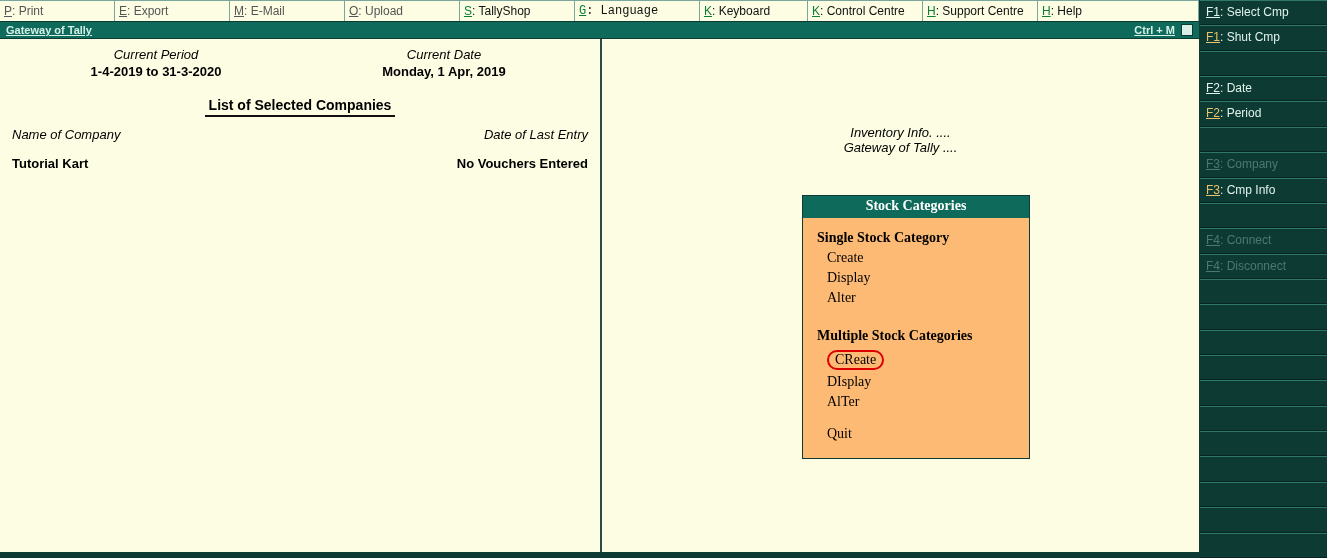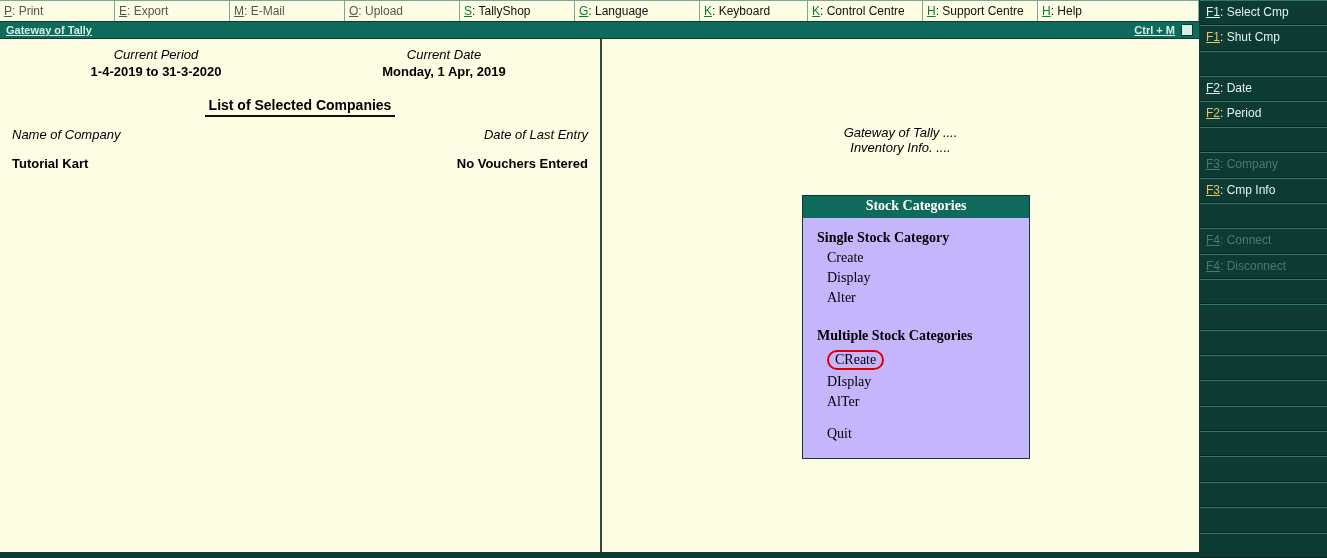--- a/index.html
+++ b/index.html
@@ -4,21 +4,21 @@
 <style>
 * { margin:0; padding:0; box-sizing:border-box; }
 body { font-family: Arial, sans-serif; font-size:12px; background:#0e3a34; width:1327px; height:558px; overflow:hidden; }
 
 .app { display:flex; width:1327px; height:558px; }
 .main-area { flex:1; display:flex; flex-direction:column; }
 .topbar { display:flex; height:22px; background:#fdfde3; border-top:1px solid #7aa79d; border-bottom:1px solid #0e3a34; }
 .topbar .tbtn { flex:0 0 auto; padding:3px 8px 0 4px; border-right:1px solid #7aa79d; color:#555; font-size:12px; white-space:nowrap; }
 .topbar .tbtn.wide { width:108px; }
 .topbar .tbtn.w2 { width:115px; }
-.topbar .tbtn.w3 { width:125px; }
+.topbar .tbtn.w3 { width:125px;font-family:Liberation Mono, monospace; }
 .topbar .tbtn .hot { text-decoration:underline; }
 .topbar .tbtn.on .hot { color:#0a7d3b; }
 .topbar .tbtn.on { color:#111; }
 
 .titlestrip { height:16px; background:#0e6b5b; color:#d6f0e8; font-size:11px; font-weight:bold; padding:1px 6px; display:flex; justify-content:space-between; align-items:center;text-decoration:underline; }
 .titlestrip .tright { display:flex; align-items:center; gap:6px; }
 .titlestrip .tsq { width:12px; height:12px; background:#d9efe6; border:1px solid #0e3a34; display:inline-block; }
 
 .workspace { flex:1; position:relative; background:#fdfde3; border-top:1px solid #0e3a34; }
 .vrule { position:absolute; top:0; bottom:0; left:600px; width:2px; background:#2f4a44; }
@@ -31,21 +31,21 @@
 .lsc { margin-top:18px; text-align:center; font-weight:bold; font-size:14px; }
 .lsc span { border-bottom:2px solid #111; padding:0 4px 2px; }
 .lbls2 { margin-top:14px; display:flex; justify-content:space-between; font-style:italic; font-size:13px;align-items:center; }
 .lbls3 { margin-top:14px; display:flex; justify-content:space-between; font-size:13px; }
 .lbls3 .company { font-weight:bold; }
 .lbls3 .nov { font-weight:bold; }
 
 .rightpane { position:absolute; left:602px; top:0; right:0; bottom:0; }
 .crumb { margin-top:86px; text-align:center; font-style:italic; font-size:13px; }
 
-.menu { position:absolute; left:200px; top:156px; width:228px; background:#c4b5fd; border:1px solid #0e3a34; }
+.menu { position:absolute; left:200px; top:156px; width:228px; background:#fdba74; border:1px solid #0e3a34; }
 .menu .mtitle { background:#0e6b5b; color:#fff; text-align:center; font-weight:bold; font-size:14px; padding:2px 0 4px; font-family:'Times New Roman',serif; }
 .menu .mbody { padding:12px 14px 16px; font-family:'Times New Roman',serif; font-size:14px; }
 .menu .mhead { font-weight:bold; margin-top:10px; }
 .menu .mhead:first-child { margin-top:0; }
 .menu .mitem { margin-top:4px; margin-left:10px; cursor:pointer; }
 .menu .mitem.hl { display:inline-block; border:2px solid #d00; border-radius:10px; padding:0 6px; margin-top:6px; }
 .menu .sep { height:12px; }
 
 .sidebar { width:128px; background:#0e3a34; border-left:1px solid #0e3a34; display:flex; flex-direction:column; }
 .sbtn { height:26px; border-top:1px solid #2f7768; border-bottom:1px solid #072621; color:#dff3ec; font-size:12px; padding:4px 6px 0; white-space:nowrap; cursor:pointer; }
@@ -101,22 +101,22 @@
           <span>Date of Last Entry</span>
         </div>
         <div class="lbls3">
           <span class="company">Tutorial Kart</span>
           <span class="nov">No Vouchers Entered</span>
         </div>
       </div>
 
       <div class="rightpane">
         <div class="crumb">
+          <div>Inventory Info. ....</div>
           <div>Gateway of Tally ....</div>
-          <div>Inventory Info. ....</div>
         </div>
 
         <div class="menu">
           <div class="mtitle">Stock Categories</div>
           <div class="mbody">
             <div class="mhead">Single Stock Category</div>
             <div class="mitem">Create</div>
             <div class="mitem">Display</div>
             <div class="mitem">Alter</div>
             <div class="sep"></div>

